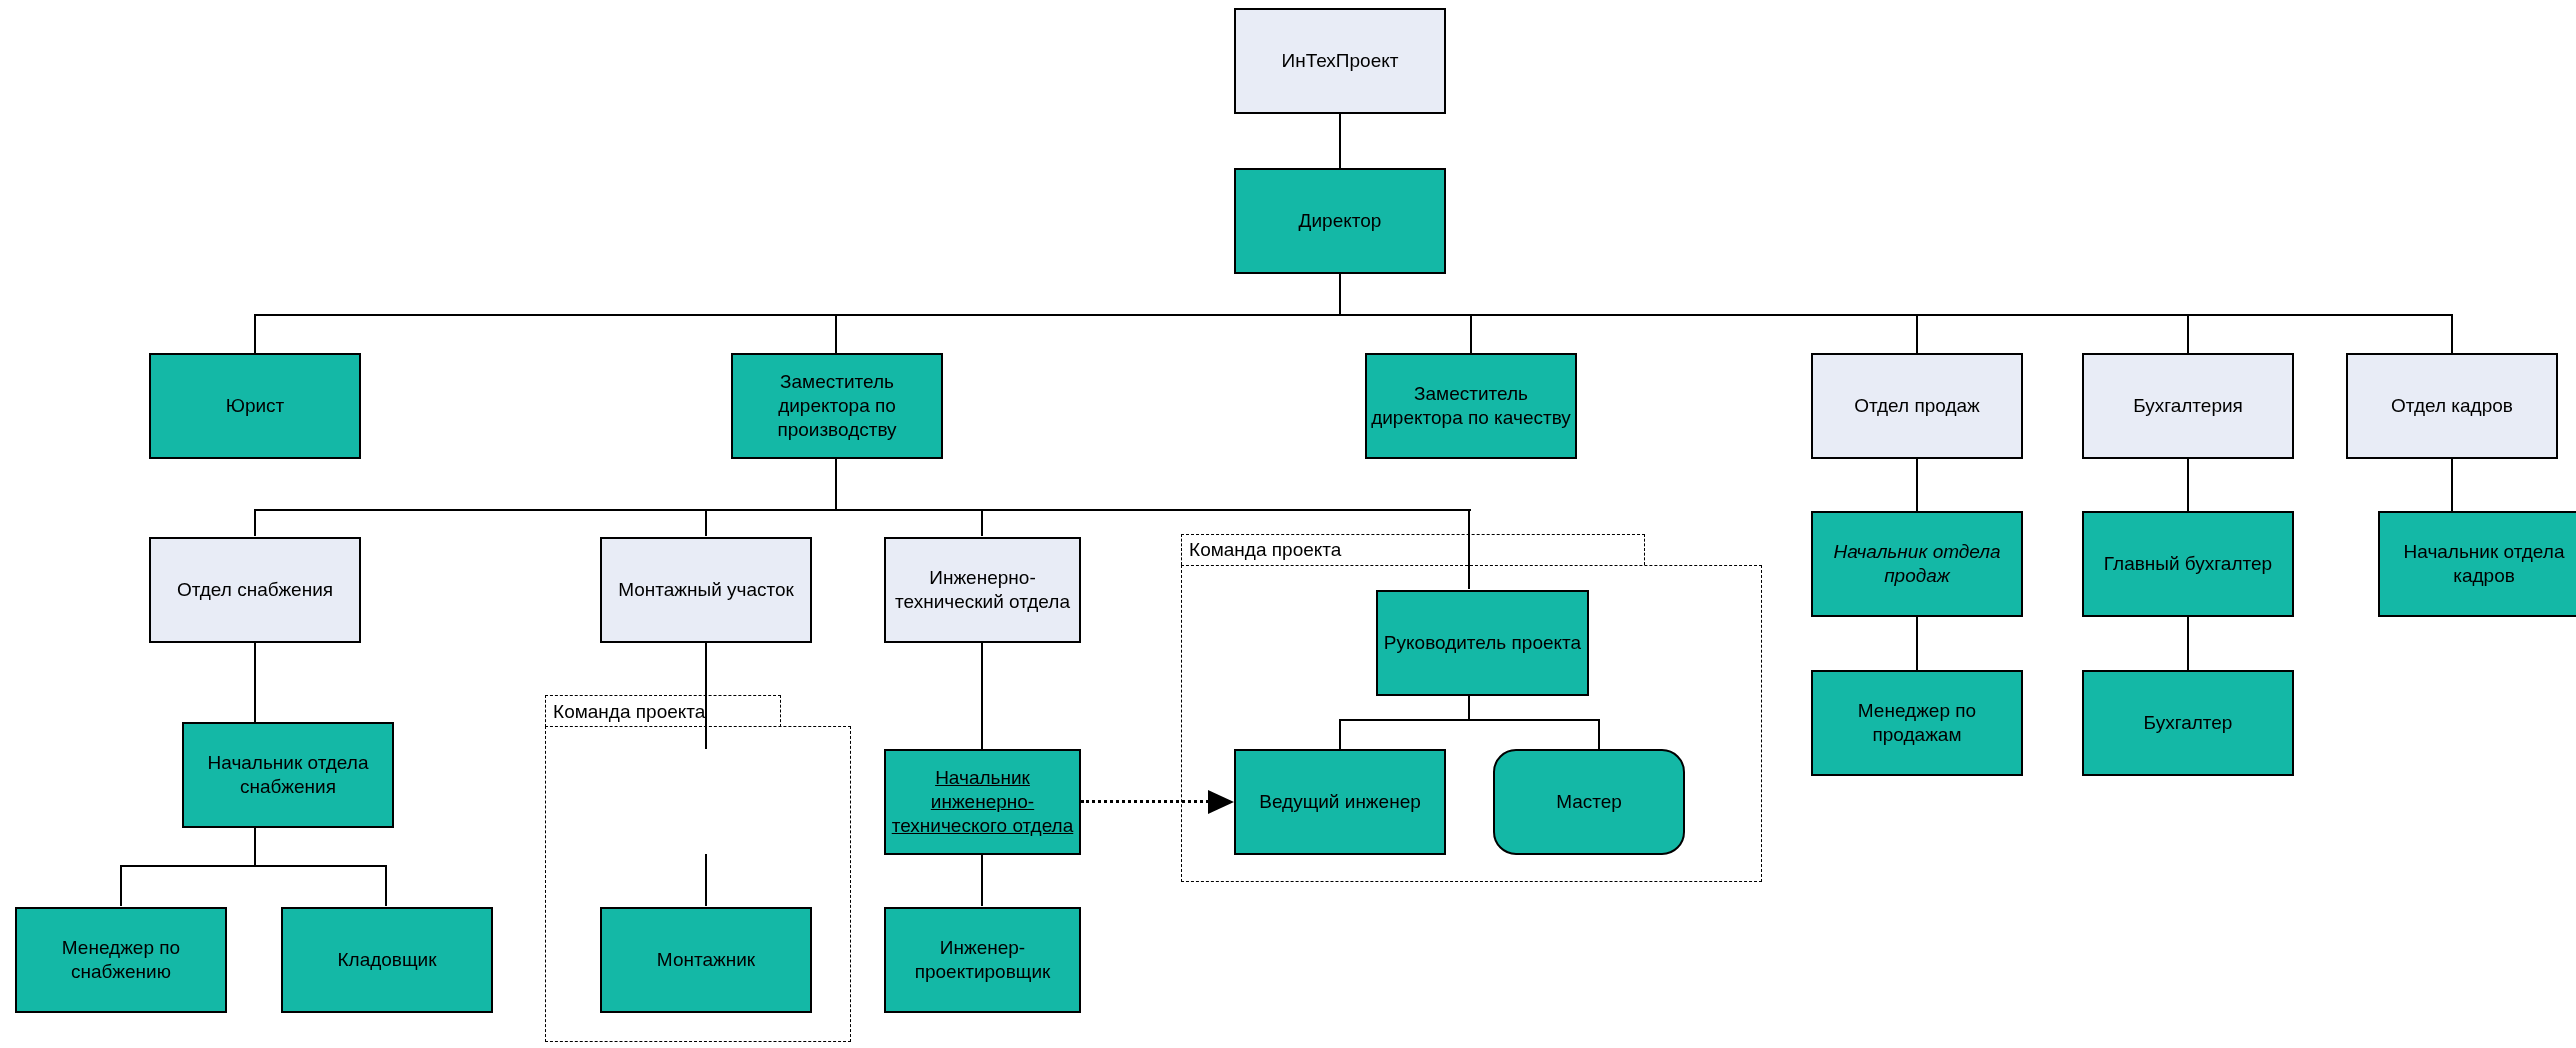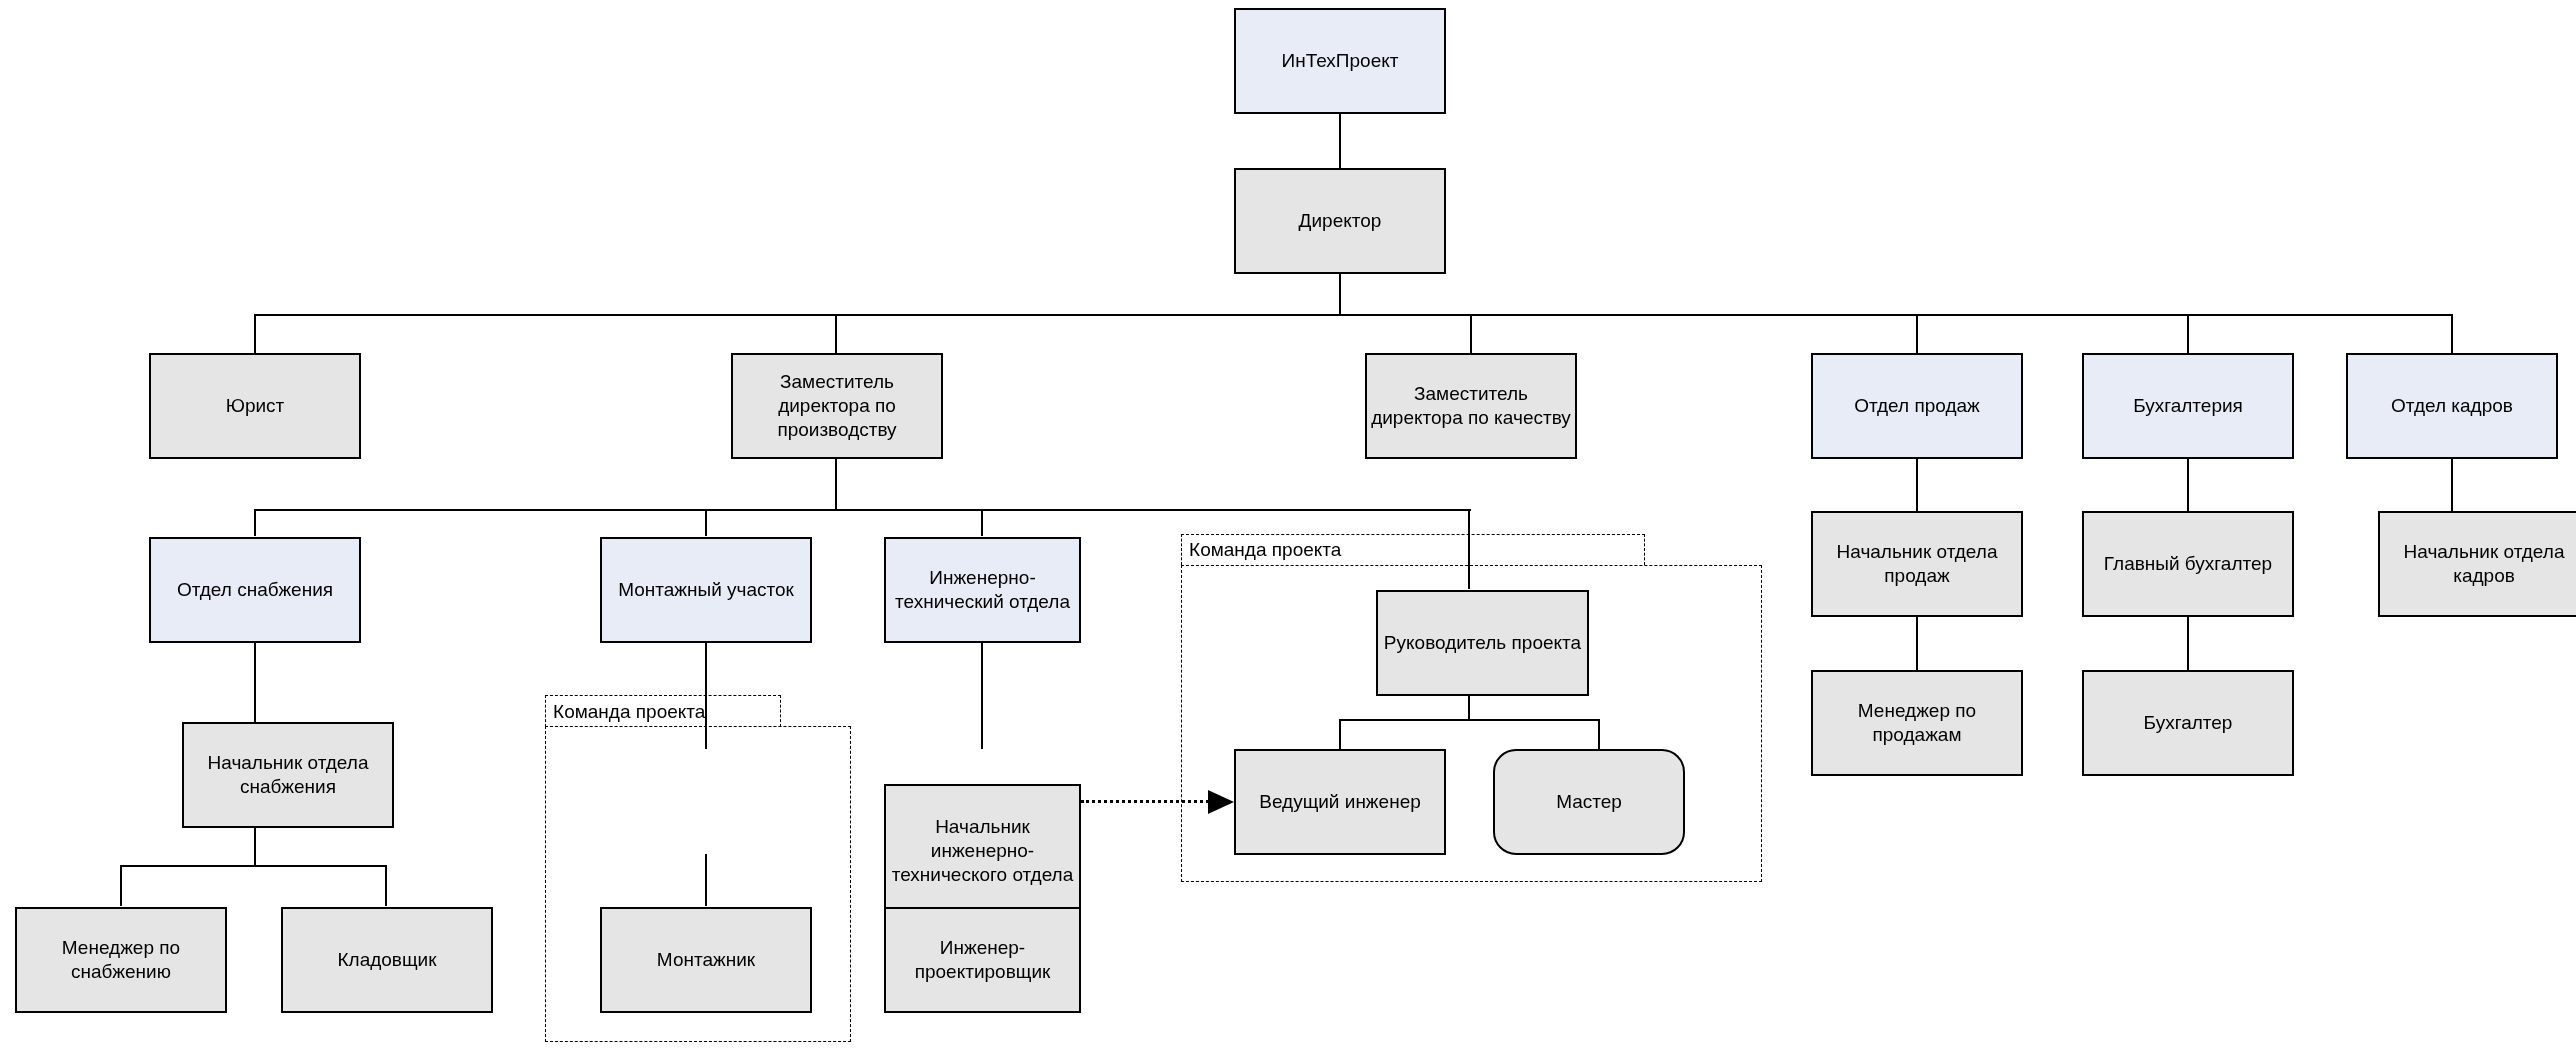--- a/index.html
+++ b/index.html
@@ -7,21 +7,21 @@
     position:relative;
     width:2576px; height:1049px;
     background:#ffffff;
     font-family:"Liberation Sans", sans-serif;
     color:#000;
   }
   .node {
     position:absolute;
     box-sizing:border-box;
     border:2.4px solid #000000;
-    background:#e5e5e5;
+    background:#14b8a6;
     display:flex; align-items:center; justify-content:center;
     text-align:center;
     font-size:19px; line-height:24px;
     padding:0 1.2px;
     z-index:3;
   }
   .node.dept { background:#e8ecf6; }
   .hl { position:absolute; height:2.4px; background:#000000; z-index:2; }
   .vl { position:absolute; width:2.4px; background:#000000; z-index:2; }
   .group-body {
@@ -136,21 +136,21 @@
   <div class="node dept" style="left:884px; top:537px; width:197px; height:106px;">
     <span>Инженерно-технический отдела</span>
     </div>
   <div class="node" style="left:1364px; top:590px; width:213px; height:106px;margin-left:12px;">
     <span>Руководитель проекта</span>
     </div>
 
   <div class="node" style="left:149px;  top:722px; width:212px; height:106px;margin-left:33px;">
     <span>Начальник отдела снабжения</span>
     </div>
-  <div class="node" style="left:884px; top:784px; width:197px; height:134px;">
+  <div class="node" style="left:884px; top:749px; width:197px; height:106px;text-decoration:underline;">
     <span>Начальник инженерно-технического отдела</span>
     </div>
   <div class="node" style="left:1234px; top:749px; width:212px; height:106px;">
     <span>Ведущий инженер</span>
     </div>
   <div class="node" style="left:1493px; top:749px; width:192px; height:106px;border-radius:23px;">
     <span>Мастер</span>
     </div>
 
   <div class="node" style="left:15px;   top:907px; width:212px; height:106px;">
@@ -159,21 +159,21 @@
   <div class="node" style="left:281px;  top:907px; width:212px; height:106px;">
     <span>Кладовщик</span>
     </div>
   <div class="node" style="left:600px; top:907px; width:212px; height:106px;">
     <span>Монтажник</span>
     </div>
   <div class="node" style="left:884px; top:907px; width:197px; height:106px;">
     <span>Инженер-проектировщик</span>
     </div>
 
-  <div class="node" style="left:1811px; top:511px;  width:212px; height:106px;">
+  <div class="node" style="left:1811px; top:511px;  width:212px; height:106px;font-style:italic;">
     <span>Начальник отдела продаж</span>
     </div>
   <div class="node" style="left:1811px; top:670px; width:212px; height:106px;">
     <span>Менеджер по продажам</span>
     </div>
   <div class="node" style="left:2082px; top:511px;  width:212px; height:106px;">
     <span>Главный бухгалтер</span>
     </div>
   <div class="node" style="left:2082px; top:670px; width:212px; height:106px;">
     <span>Бухгалтер</span>

